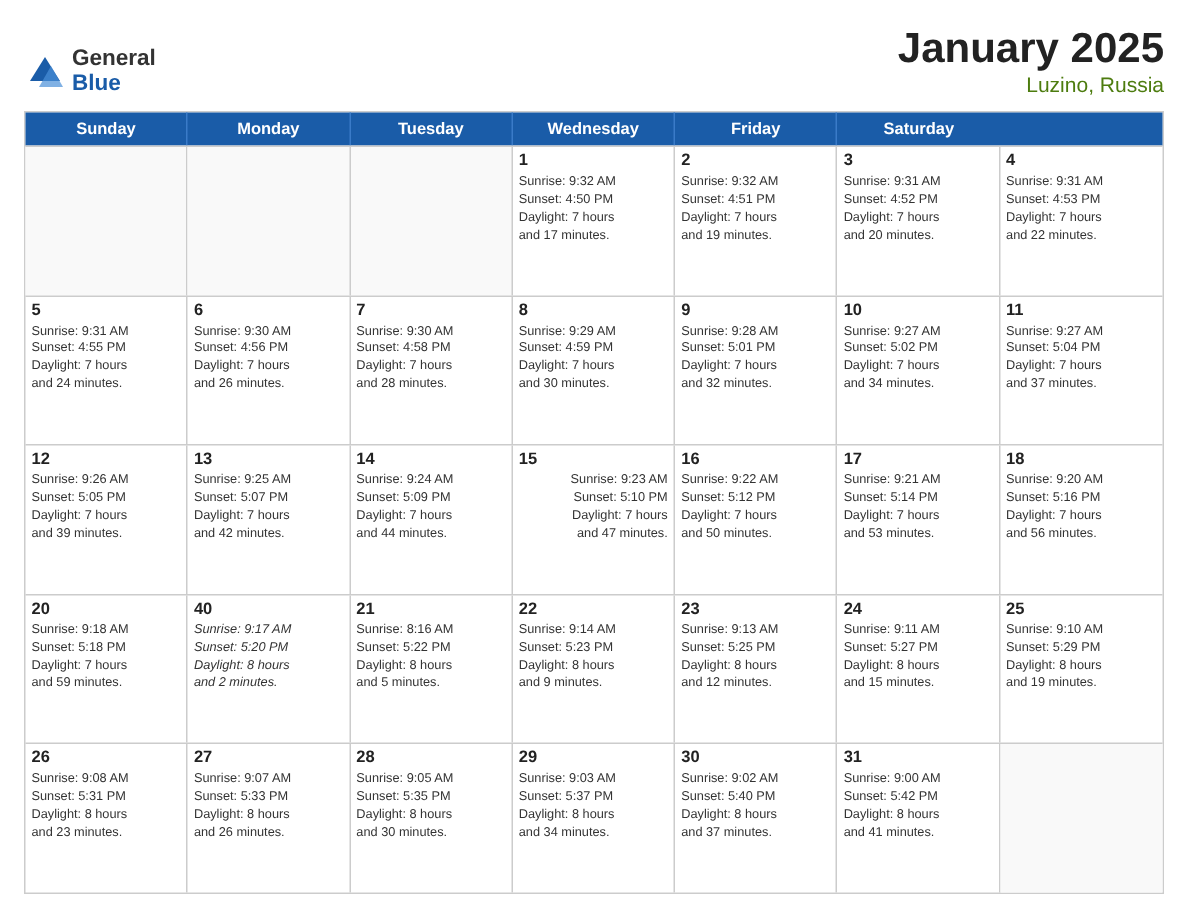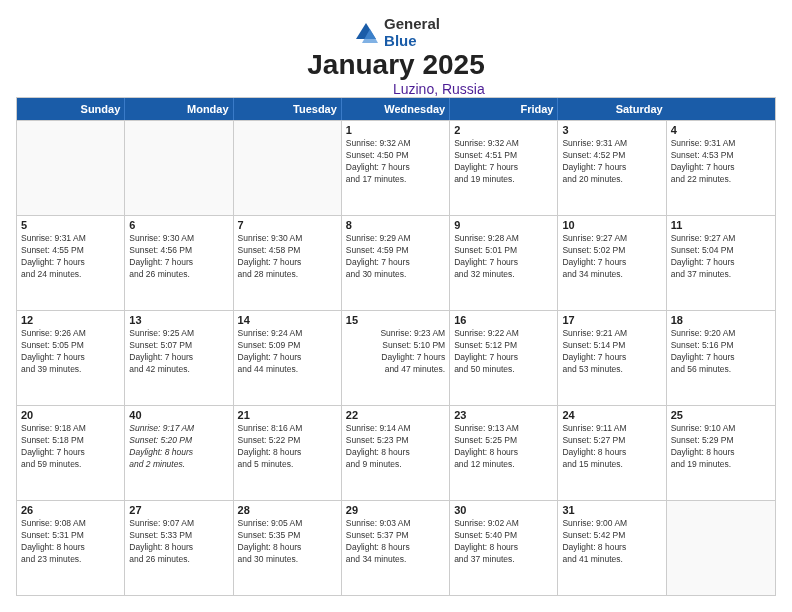--- a/index.html
+++ b/index.html
@@ -13,22 +13,22 @@
     .page {
       width: 792px;
       height: 612px;
       padding: 16px;
       display: flex;
       flex-direction: column;
     }
     .header {
       display: flex;
       justify-content: space-between;
-      align-items: center;
-      flex-direction: column;
+      align-items: flex-end;
+      margin-bottom: 10px;
     }
     .logo {
       display: flex;
       align-items: center;
       gap: 4px;
     }
     .logo-text {
       display: flex;
       flex-direction: column;
       line-height: 1.1;
@@ -50,39 +50,39 @@
     .title-block {
       text-align: right;
     }
     .cal-title {
       font-size: 28px;
       font-weight: bold;
       color: #222;
     }
     .cal-subtitle {
       font-size: 14px;
-      color: #4c1d95;
+      color: #4d7c0f;
     }
     .calendar {
       flex: 1;
       display: flex;
       flex-direction: column;
       border: 1px solid #ccc;
     }
     .cal-head {
       display: grid;
       grid-template-columns: repeat(7, 1fr);
       background: #1a5ca8;
     }
     .cal-head-cell {
       color: #fff;
       font-size: 11px;
       font-weight: bold;
       padding: 5px 4px;
-      text-align: right;
+      text-align: center;
       border-right: 1px solid #3a7bc8;
     }
     .cal-head-cell:last-child { border-right: none; }
     .cal-body {
       flex: 1;
       display: flex;
       flex-direction: column;
     }
     .cal-row {
       display: grid;

